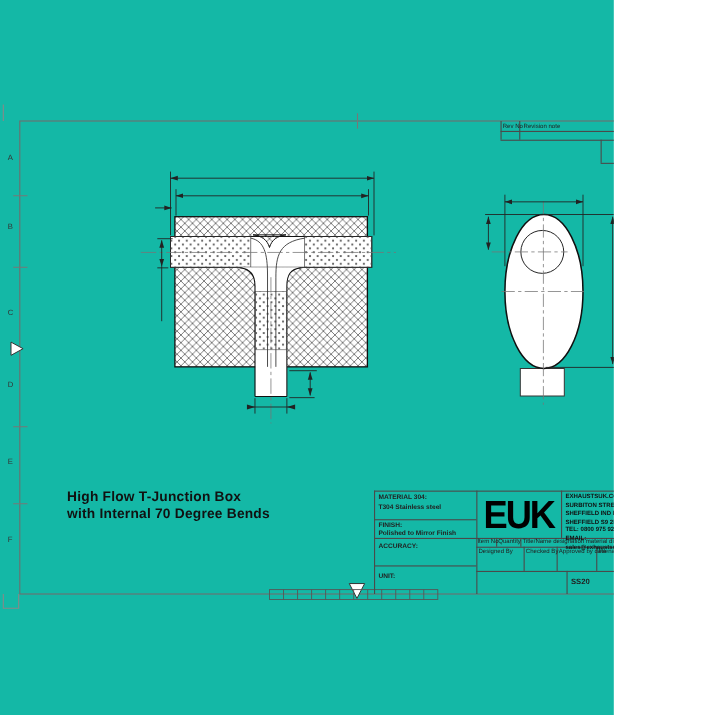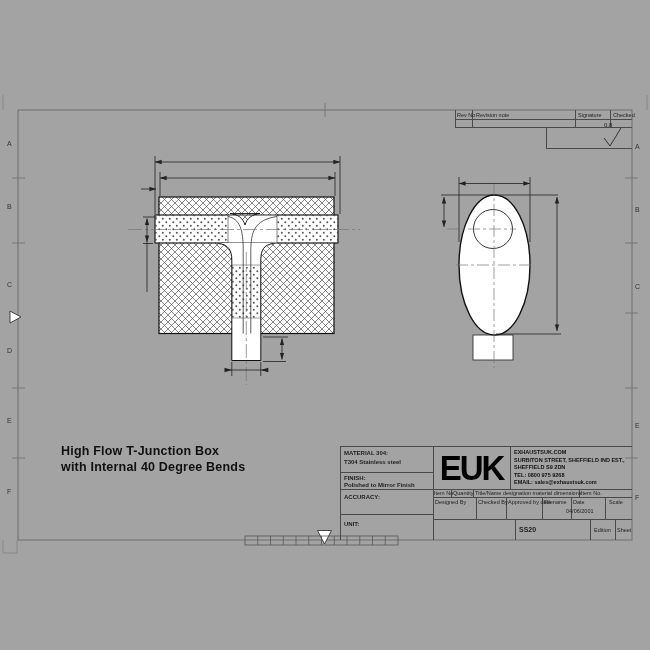--- a/index.html
+++ b/index.html
@@ -1,16 +1,16 @@
 <!DOCTYPE html>
 <html><head>
 <meta charset="utf-8">
 <style>
   html,body{margin:0;padding:0;background:#fff;}
-  #sheet{position:relative;width:650px;height:650px;background:#a3a3a3;overflow:hidden;
+  #sheet{position:relative;width:558px;height:650px;background:#14b8a6;overflow:hidden;
          font-family:"Liberation Sans","DejaVu Sans",sans-serif;color:#1a1a1a;}
   svg{position:absolute;left:0;top:0;}
   .lbl{position:absolute;font-size:6px;line-height:7px;white-space:nowrap;color:#222;}
   .tiny{font-size:5.5px;line-height:6.5px;}
   .b{font-weight:bold;}
   .letter{position:absolute;font-size:7px;color:#333;}
   .gline{position:absolute;background:#4a4a4a;}
   .title-main{position:absolute;left:61px;top:444px;font-size:12.5px;line-height:15.5px;
               font-weight:bold;letter-spacing:.2px;color:#111;}
   .logo{position:absolute;left:434px;top:449px;width:75px;height:38px;text-align:center;
@@ -135,21 +135,21 @@
     <div class="lbl tiny" style="left:578px;top:112px;">Signature</div>
     <div class="lbl tiny" style="left:613px;top:112px;">Checked</div>
 
     <div class="gline" style="left:546px;top:127px;width:1px;height:21px;"></div>
     <div class="gline" style="left:546px;top:148px;width:86px;height:1px;"></div>
     <div class="lbl" style="left:604px;top:122px;">0.8</div>
   </div>
 
   <div class="title-main">
     <div>High Flow T-Junction Box</div>
-    <div>with Internal 40 Degree Bends</div>
+    <div>with Internal 70 Degree Bends</div>
   </div>
 
   <div>
 
     <div class="gline" style="left:340px;top:446px;width:292px;height:1px;"></div>
     <div class="gline" style="left:340px;top:446px;width:1px;height:94px;"></div>
     <div class="gline" style="left:433px;top:446px;width:1px;height:94px;"></div>
     <div class="gline" style="left:510px;top:446px;width:1px;height:43px;"></div>
     <div class="gline" style="left:340px;top:472px;width:93px;height:1px;"></div>
     <div class="gline" style="left:340px;top:489px;width:292px;height:1px;"></div>

